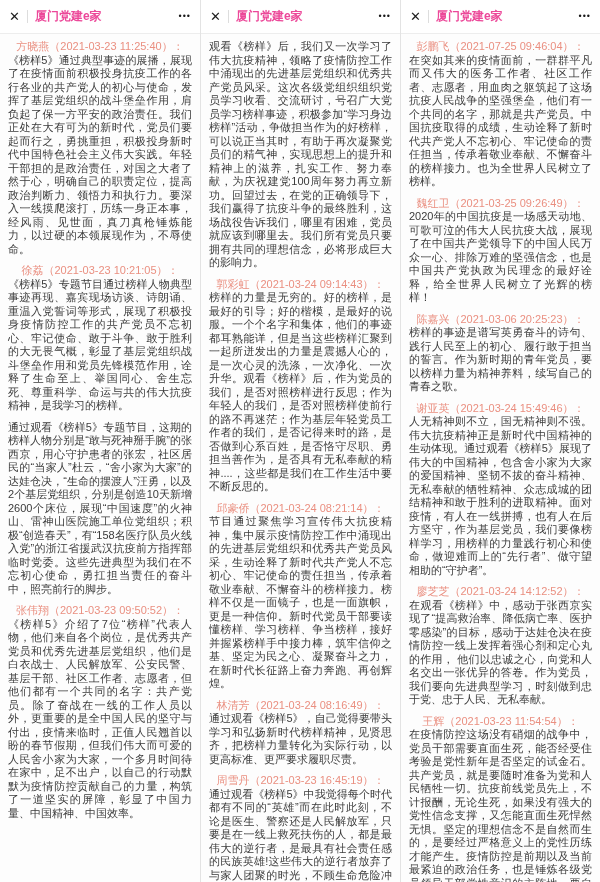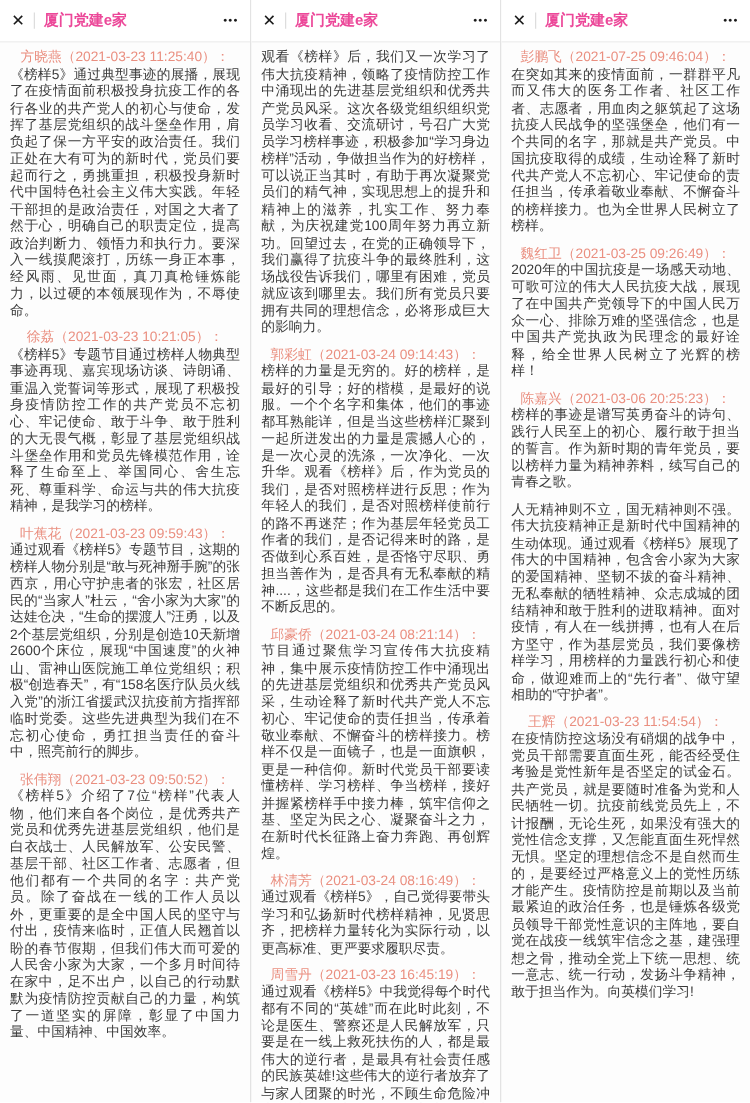--- a/index.html
+++ b/index.html
@@ -93,21 +93,20 @@
     <div class="comment-meta">方晓燕（2021-03-23 11:25:40）：</div>
     <div class="comment-text">《榜样5》通过典型事迹的展播，展现了在疫情面前积极投身抗疫工作的各行各业的共产党人的初心与使命，发挥了基层党组织的战斗堡垒作用，肩负起了保一方平安的政治责任。我们正处在大有可为的新时代，党员们要起而行之，勇挑重担，积极投身新时代中国特色社会主义伟大实践。年轻干部担的是政治责任，对国之大者了然于心，明确自己的职责定位，提高政治判断力、领悟力和执行力。要深入一线摸爬滚打，历练一身正本事，经风雨、见世面，真刀真枪锤炼能力，以过硬的本领展现作为，不辱使命。</div>
   </div>
 
   <div class="comment-item">
     <div class="comment-meta">徐荔（2021-03-23 10:21:05）：</div>
     <div class="comment-text">《榜样5》专题节目通过榜样人物典型事迹再现、嘉宾现场访谈、诗朗诵、重温入党誓词等形式，展现了积极投身疫情防控工作的共产党员不忘初心、牢记使命、敢于斗争、敢于胜利的大无畏气概，彰显了基层党组织战斗堡垒作用和党员先锋模范作用，诠释了生命至上、举国同心、舍生忘死、尊重科学、命运与共的伟大抗疫精神，是我学习的榜样。</div>
   </div>
 
   <div class="comment-item">
-    <div class="comment-meta">叶蕉花（2021-03-23 09:59:43）：</div>
     <div class="comment-text">通过观看《榜样5》专题节目，这期的榜样人物分别是“敢与死神掰手腕”的张西京，用心守护患者的张宏，社区居民的“当家人”杜云，“舍小家为大家”的达娃仓决，“生命的摆渡人”汪勇，以及2个基层党组织，分别是创造10天新增2600个床位，展现“中国速度”的火神山、雷神山医院施工单位党组织；积极“创造春天”，有“158名医疗队员火线入党”的浙江省援武汉抗疫前方指挥部临时党委。这些先进典型为我们在不忘初心使命，勇扛担当责任的奋斗中，照亮前行的脚步。</div>
   </div>
 
 
   <div class="comment-item">
     <div class="comment-meta">张伟翔（2021-03-23 09:50:52）：</div>
     <div class="comment-text">《榜样5》介绍了7位“榜样”代表人物，他们来自各个岗位，是优秀共产党员和优秀先进基层党组织，他们是白衣战士、人民解放军、公安民警、基层干部、社区工作者、志愿者，但他们都有一个共同的名字：共产党员。除了奋战在一线的工作人员以外，更重要的是全中国人民的坚守与付出，疫情来临时，正值人民翘首以盼的春节假期，但我们伟大而可爱的人民舍小家为大家，一个多月时间待在家中，足不出户，以自己的行动默默为疫情防控贡献自己的力量，构筑了一道坚实的屏障，彰显了中国力量、中国精神、中国效率。</div>
   </div>
 </div>
   </div>
@@ -163,23 +162,28 @@
     <div class="comment-meta">魏红卫（2021-03-25 09:26:49）：</div>
     <div class="comment-text">2020年的中国抗疫是一场感天动地、可歌可泣的伟大人民抗疫大战，展现了在中国共产党领导下的中国人民万众一心、排除万难的坚强信念，也是中国共产党执政为民理念的最好诠释，给全世界人民树立了光辉的榜样！</div>
   </div>
 
   <div class="comment-item">
     <div class="comment-meta">陈嘉兴（2021-03-06 20:25:23）：</div>
     <div class="comment-text">榜样的事迹是谱写英勇奋斗的诗句、践行人民至上的初心、履行敢于担当的誓言。作为新时期的青年党员，要以榜样力量为精神养料，续写自己的青春之歌。</div>
   </div>
 
   <div class="comment-item">
+    <div class="comment-meta">谢亚英（2021-03-24 15:49:46）：</div>
     <div class="comment-text">人无精神则不立，国无精神则不强。伟大抗疫精神正是新时代中国精神的生动体现。通过观看《榜样5》展现了伟大的中国精神，包含舍小家为大家的爱国精神、坚韧不拔的奋斗精神、无私奉献的牺牲精神、众志成城的团结精神和敢于胜利的进取精神。面对疫情，有人在一线拼搏，也有人在后方坚守，作为基层党员，我们要像榜样学习，用榜样的力量践行初心和使命，做迎难而上的“先行者”、做守望相助的“守护者”。</div>
   </div>
 
+  <div class="comment-item">
+    <div class="comment-meta">廖芝芝（2021-03-24 14:12:52）：</div>
+    <div class="comment-text">在观看《榜样》中，感动于张西京实现了“提高救治率、降低病亡率、医护零感染”的目标，感动于达娃仓决在疫情防控一线上发挥着强心剂和定心丸的作用， 他们以忠诚之心，向党和人名交出一张优异的答卷。作为党员，我们要向先进典型学习，时刻做到忠于党、忠于人民、无私奉献。</div>
+  </div>
 
   <div class="comment-item">
     <div class="comment-meta">王辉（2021-03-23 11:54:54）：</div>
     <div class="comment-text">在疫情防控这场没有硝烟的战争中，党员干部需要直面生死，能否经受住考验是党性新年是否坚定的试金石。共产党员，就是要随时准备为党和人民牺牲一切。抗疫前线党员先上，不计报酬，无论生死，如果没有强大的党性信念支撑，又怎能直面生死悍然无惧。坚定的理想信念不是自然而生的，是要经过严格意义上的党性历练才能产生。疫情防控是前期以及当前最紧迫的政治任务，也是锤炼各级党员领导干部党性意识的主阵地，要自觉在战疫一线筑牢信念之基，建强理想之骨，推动全党上下统一思想、统一意志、统一行动，发扬斗争精神，敢于担当作为。向英模们学习!</div>
   </div>
 </div>
   </div>
 
 </div>
 

